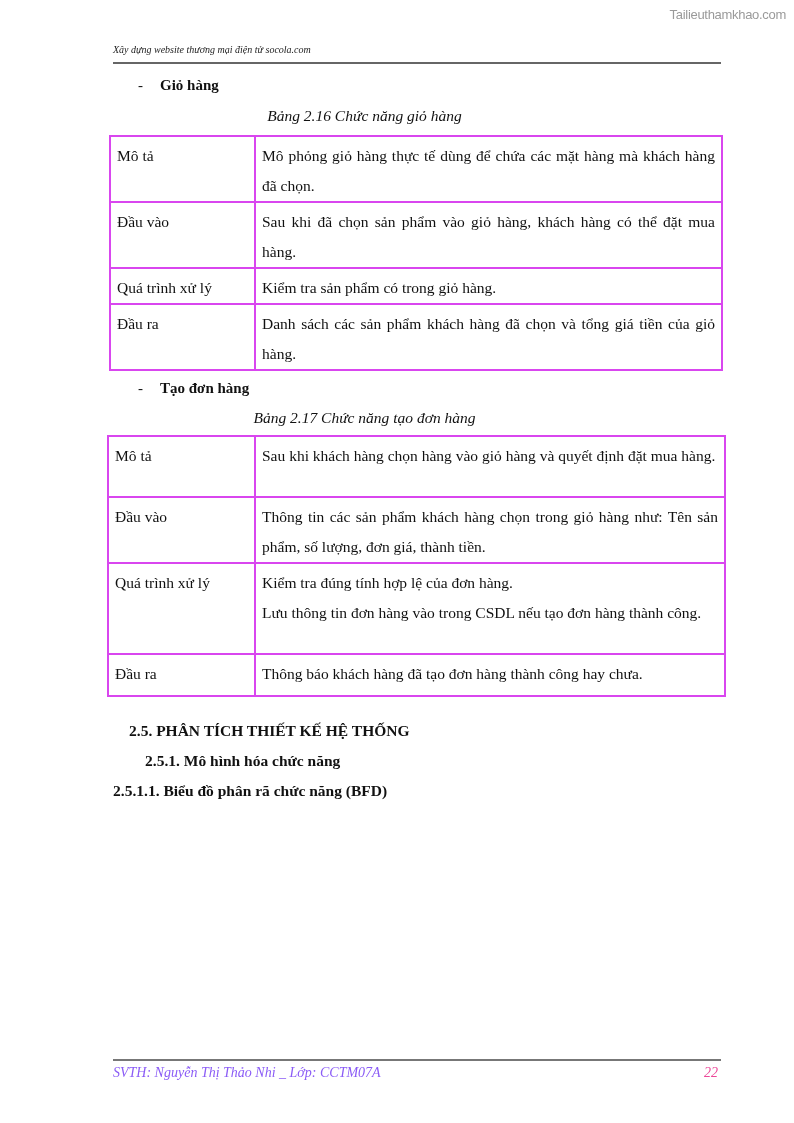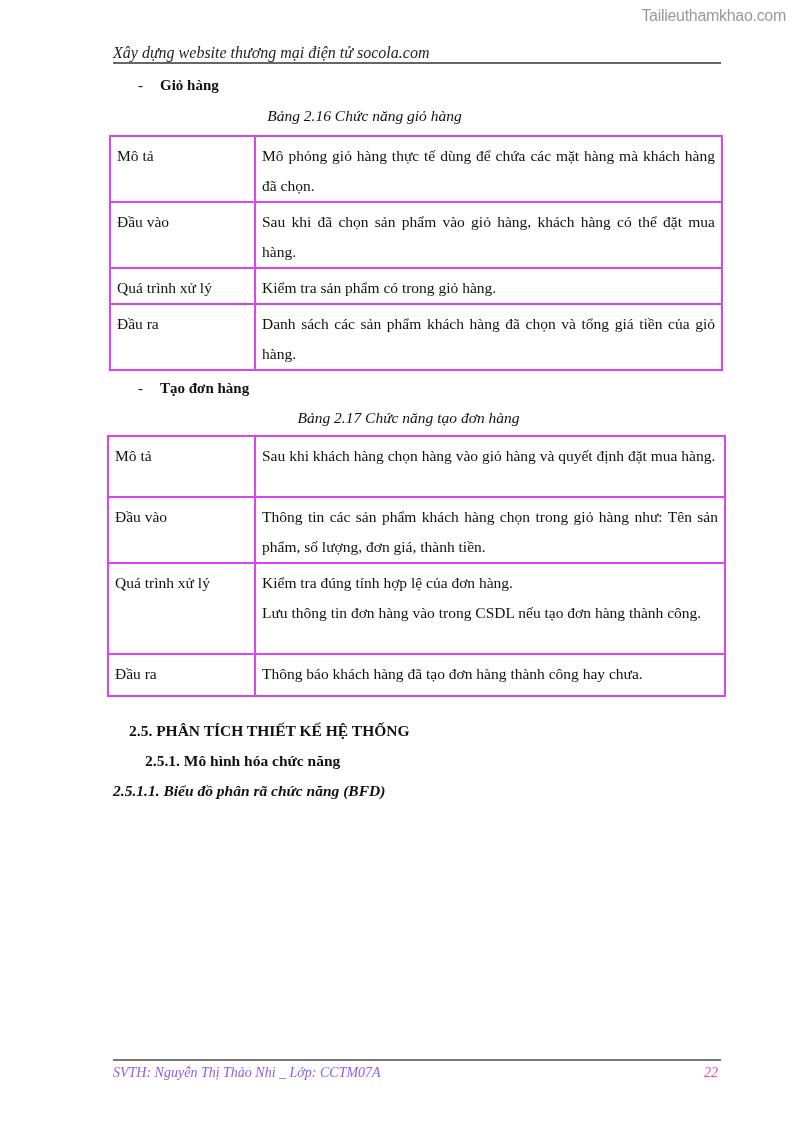--- a/index.html
+++ b/index.html
@@ -1,30 +1,30 @@
 <!DOCTYPE html>
 <html><head>
 <meta charset="utf-8">
 <style>
   html, body { margin: 0; padding: 0; background: #ffffff; }
   body { width: 794px; height: 1123px; position: relative; overflow: hidden;
          font-family: "Liberation Serif", "DejaVu Serif", serif; color: #111; }
   .watermark { position: absolute; right: 8px; top: 7px; font-family: "Liberation Sans", sans-serif;
-               font-size: 16px; color: #9a9a9a; letter-spacing: -0.3px; }
-  .running-header { position: absolute; left: 113px; top: 44px; font-size: 16px; font-style: italic; color: #222; }
+               font-size: 13px; color: #9a9a9a; letter-spacing: -0.3px; }
+  .running-header { position: absolute; left: 113px; top: 44px; font-size: 10px; font-style: italic; color: #222; }
   .header-rule { position: absolute; left: 113px; top: 62px; width: 608px; height: 2px; background: #666; }
   .bullet-heading { position: absolute; left: 138px; font-size: 15px; font-weight: bold; }
   .bullet-heading .dash { display: inline-block; width: 22px; font-weight: normal; }
   .caption { position: absolute; left: 0; width: 729px; text-align: center; font-size: 15.5px; font-style: italic; font-family: Liberation Serif, serif; }
   table.spec { position: absolute; border-collapse: collapse; font-size: 15.5px; }
   table.spec td { border: 2px solid #d946ef; vertical-align: top; padding: 4px 6px 0 6px; line-height: 30px; }
   table.spec td.label { }
   table.spec td.value { text-align: justify; }
   .section-h { position: absolute; left: 113px; font-size: 15.5px; font-weight: bold; }
-  .section-h.italic { font-style: italic; }
+  .section-h.italic { }
   .footer-rule { position: absolute; left: 113px; top: 1059px; width: 608px; height: 2px; background: #777; }
   .footer-left { position: absolute; left: 113px; top: 1065px; font-size: 14px; font-style: italic; color: #8b5cf6; }
   .footer-right { position: absolute; right: 76px; top: 1065px; font-size: 14px; font-style: italic; color: #ec4899; }
 </style>
 </head>
 <body>
 
 <div class="watermark">Tailieuthamkhao.com</div>
 
 <div class="running-header">Xây dựng website thương mại điện tử  socola.com</div>
@@ -56,21 +56,21 @@
   <tr style="height:61px;">
     <td class="label">Đầu ra</td>
     <td class="value">Danh sách các sản phẩm khách hàng đã chọn và tổng giá tiền của giỏ hàng.</td>
   </tr>
 </tbody>
   </table>
 
 <div class="bullet-heading" style="top:380px;">
   <span class="dash">-</span><span>Tạo đơn hàng</span>
 </div>
-<div class="caption" style="top:409px;padding-left:44px;">Bảng 2.17 Chức năng tạo đơn hàng</div>
+<div class="caption" style="top:409px;">Bảng 2.17 Chức năng tạo đơn hàng</div>
 
 <table class="spec" style="left:107px; top:435px; width:619px;">
   <colgroup>
       <col style="width:147px">
       <col>
     </colgroup>
   <tbody>
       <tr style="height:61px;">
     <td class="label">Mô tả</td>
     <td class="value">Sau khi khách hàng chọn hàng vào giỏ hàng và quyết định đặt mua hàng.</td>

